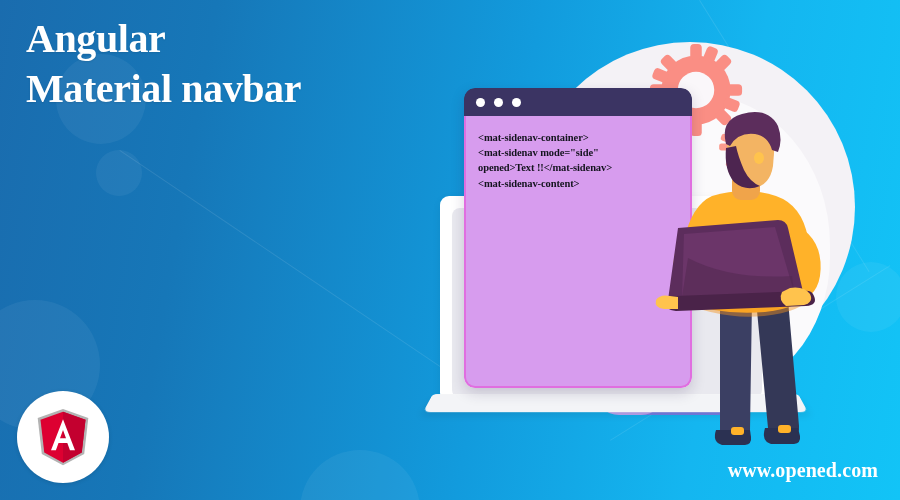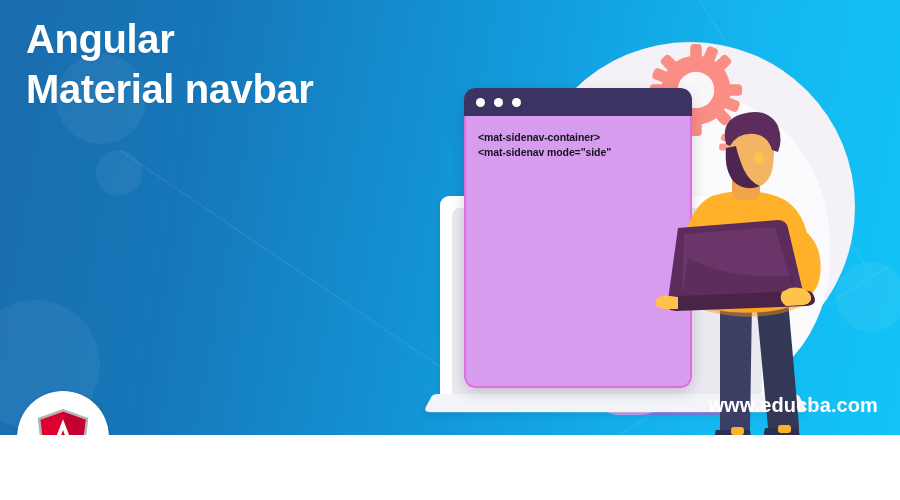--- a/index.html
+++ b/index.html
@@ -3,23 +3,23 @@
 <meta charset="utf-8">
 <style>
   html, body {
     margin: 0;
     padding: 0;
     background: #ffffff;
   }
   #banner {
     position: relative;
     width: 900px;
-    height: 435px;
+    height: 500px;
     overflow: hidden;
-    font-family: Liberation Sans, sans-serif;
+    font-family: Liberation Serif, serif;
     background: linear-gradient(100deg, #1a6cae 0%, #1677b8 22%, #129bdd 55%, #14b6f0 78%, #12c4f7 100%);
   }
 
   
   .deco-circle {
     position: absolute;
     border-radius: 50%;
     background: rgba(255,255,255,0.055);
     pointer-events: none;
   }
@@ -298,20 +298,22 @@
 
     <div class="code-window">
       <div class="code-titlebar">
         <span class="dot"></span>
         <span class="dot"></span>
         <span class="dot"></span>
       </div>
       <div class="code-body">
         <div class="code-line">&lt;mat-sidenav-container&gt;</div>
         <div class="code-line">&lt;mat-sidenav mode="side"</div>
+        <div class="code-line">opened&gt;Text !!&lt;/mat-sidenav&gt;</div>
+        <div class="code-line">&lt;mat-sidenav-content&gt;</div>
       </div>
     </div>
 
     <svg class="person" viewBox="0 0 480 500">
 
       <path d="M300 300 L300 430 Q300 438 308 438 L322 438 Q330 438 330 430 L332 300 Z" fill="#3b3f63"></path>
       <path d="M336 300 L348 428 Q349 436 357 436 L372 435 Q380 434 379 426 L368 300 Z" fill="#343857"></path>
 
       <path d="M296 430 Q292 442 302 445 L325 445 Q332 444 331 437 L330 430 Z" fill="#2b3152"></path>
       <rect x="311" y="427" width="13" height="8" rx="3" fill="#ffb229"></rect>
@@ -350,15 +352,15 @@
 
   <div class="angular-badge">
     <svg width="58" height="60" viewBox="0 0 60 64">
       <path d="M30 2 L57 11.6 L52.6 50 L30 62 L7.4 50 L3 11.6 Z" fill="#b3b3b3"></path>
       <path d="M30 5 L54 13.6 L50 48.6 L30 59.4 L10 48.6 L6 13.6 Z" fill="#dd0031"></path>
       <path d="M30 5 L30 59.4 L50 48.6 L54 13.6 Z" fill="#c3002f"></path>
       <path d="M30 13 L42.8 46 L37.4 46 L34.6 38.4 L25.2 38.4 L22.4 46 L17.2 46 Z M30 24.4 L26.8 33.4 L33.2 33.4 Z" fill="#ffffff"></path>
     </svg>
   </div>
 
-  <div class="educba-url">www.educba.com</div>
+  <div class="educba-url">www.opened.com</div>
 
 </div>
 
 </body></html>

